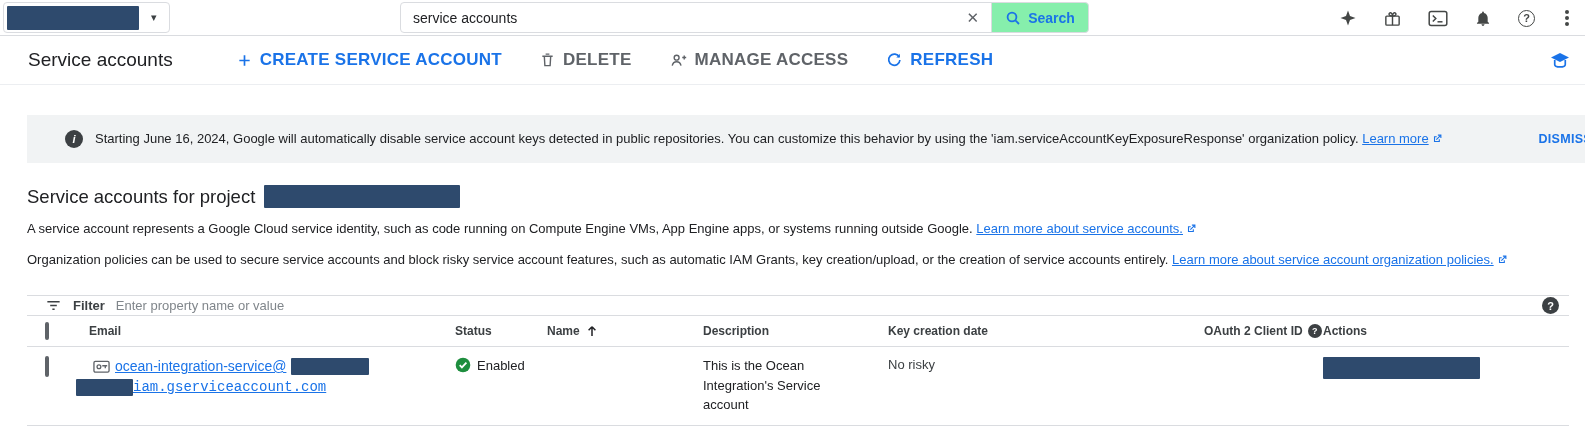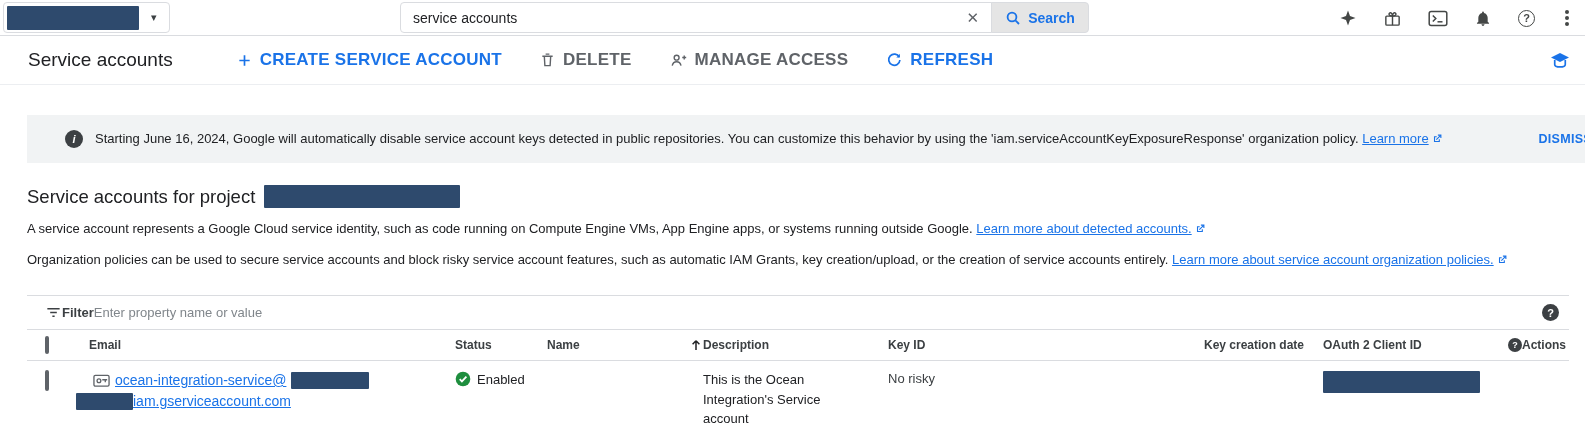--- a/index.html
+++ b/index.html
@@ -10,21 +10,21 @@
 
   
   .topbar{ height:36px; border-bottom:1px solid #dadce0; position:relative; display:flex; align-items:center; }
   .project-selector{ display:flex; align-items:center; gap:12px; height:31px; margin-left:3px; border:1px solid #dadce0; border-radius:4px; padding:2px 12px 2px 3px; cursor:pointer; background:#fff; }
   .ps-box{ width:132px; height:24px; }
   .caret{ font-size:11px; color:#3c4043; line-height:1; }
   .search-wrap{ position:absolute; left:400px; top:2px; display:flex; height:31px; }
   .search-input{ width:592px; border:1px solid #dadce0; border-right:1px solid #dadce0; border-radius:4px 0 0 4px; display:flex; align-items:center; padding:0 12px; gap:10px; background:#fff; }
   .search-input input{ flex:1; border:none; outline:none; font:14px "Liberation Sans",sans-serif; color:#202124; background:transparent; }
   .clear-x{ font-size:15px; color:#5f6368; cursor:pointer; line-height:1; }
-  .search-btn{ width:98px; margin-left:-1px; border:1px solid #dadce0; border-radius:0 4px 4px 0; background:#e5e5e5; display:flex; align-items:center; justify-content:center; gap:7px; color:var(--accent); font-size:14px; font-weight:700; cursor:pointer; }
+  .search-btn{ width:98px; margin-left:-1px; border:1px solid #dadce0; border-radius:0 4px 4px 0; background:#86efac; display:flex; align-items:center; justify-content:center; gap:7px; color:var(--accent); font-size:14px; font-weight:700; cursor:pointer; }
   .topbar-icons{ position:absolute; right:12px; top:0; height:36px; display:flex; align-items:center; gap:26px; color:#444746; }
   .tb-icon{ display:flex; align-items:center; justify-content:center; cursor:pointer; }
   .help-outline{ width:17px; height:17px; border:1.6px solid #444746; border-radius:50%; display:flex; align-items:center; justify-content:center; font-size:11px; font-weight:700; color:#444746; }
   .dots-v{ width:4px; height:4px; border-radius:50%; background:#444746; box-shadow:0 -6px 0 #444746, 0 6px 0 #444746; margin:0 4px; }
 
   
   .toolbar{ height:49px; display:flex; align-items:center; padding:0 14px 0 28px; gap:38px; border-bottom:1px solid #eceef1; }
   .page-title{ font-size:19px; font-weight:400; color:#202124; margin-right:26px; }
   .tbtn{ display:flex; align-items:center; gap:8px; background:none; border:none; font-family:"Liberation Sans",sans-serif; font-size:17px; font-weight:700; letter-spacing:.25px; cursor:pointer; }
   .tbtn.blue{ color:var(--accent); }
@@ -41,37 +41,37 @@
 
   
   main{ padding-left:27px; }
   .heading{ margin-top:22px; font-size:18.5px; font-weight:400; display:flex; align-items:center; gap:9px; }
   .heading .redact{ width:196px; height:23px; }
   .para{ margin-top:13px; font-size:13px; color:#202124; }
   .para + .para{ margin-top:15px; }
 
   
   .table{ margin-top:27px; width:1542px; }
-  .filter-row{ height:35px; border-top:1px solid #dadce0; border-bottom:1px solid #dadce0; display:flex; align-items:center; padding:0 10px 0 18px; }
+  .filter-row{ height:21px; border-top:1px solid #dadce0; border-bottom:1px solid #dadce0; display:flex; align-items:center; padding:0 10px 0 18px; gap:11px; }
   .filter-label{ font-size:13px; font-weight:700; color:#3c4043; }
   .filter-row input{ flex:1; border:none; outline:none; font:13px "Liberation Sans",sans-serif; color:#6d28d9; }
   .filter-row input::placeholder{ color:#80868b; }
   .help-filled{ width:17px; height:17px; border-radius:50%; background:#3c4043; color:#fff; font-size:11px; font-weight:700; display:flex; align-items:center; justify-content:center; cursor:pointer; flex:0 0 auto; }
   .help-filled.small{ width:14px; height:14px; font-size:9px; }
   .grid{ display:grid; grid-template-columns:62px 366px 92px 156px 185px 316px 119px 199px 1fr; }
   .thead{ height:31px; align-items:center; border-bottom:1px solid #dadce0; font-size:12px; font-weight:700; color:#3c4043; }
   .cb-cell{ padding-left:18px; }
   .checkbox{ width:16px; height:16px; border:2px solid #5f6368; border-radius:2px; background:#fff; cursor:pointer; }
-  .th-flex{ display:flex; align-items:center; gap:22px;justify-content:space-between; }
+  .th-flex{ display:flex; align-items:center; gap:5px; }
   .trow{ align-items:start; padding:9px 0 10px; border-bottom:1px solid #dadce0; }
   .trow .cb-cell{ padding-top:2px; }
   .email-cell{ font-size:14px; line-height:21px; padding-left:4px; }
   .email-l1{ display:flex; align-items:center; gap:5px; }
   .email-redact1{ width:78px; height:17px; vertical-align:middle; }
-  .email-l2{ margin-left:-17px; display:flex; align-items:center; gap:0; }
+  .email-l2{ margin-left:-17px; display:flex; align-items:center; gap:0;font-family:Liberation Mono, monospace; }
   .email-redact2{ width:57px; height:17px; }
   .status-cell{ display:flex; align-items:center; gap:6px; font-size:13px; padding-top:1px; }
   .desc-cell{ font-size:13px; line-height:19.5px; width:124px; color:#202124; }
   .keyid-cell{ font-size:13px; color:#3c4043; padding-top:1px; }
   .oauth-cell .redact{ width:157px; height:22px; margin-top:1px; }
   .actions-cell{ padding-left:10px; padding-top:6px; }
   .row-dots{ width:4px; height:4px; border-radius:50%; background:#3c4043; box-shadow:0 -6px 0 #3c4043, 0 6px 0 #3c4043; margin:8px 0 0 6px; cursor:pointer; }
   svg{ display:block; }
 </style>
 </head>
@@ -194,21 +194,21 @@
 </div>
 
 <main>
   <h2 class="heading">
     <span>Service accounts for project</span>
     <span class="redact"></span>
   </h2>
 
   <p class="para">
     <span>A service account represents a Google Cloud service identity, such as code running on Compute Engine VMs, App Engine apps, or systems running outside Google.</span>
-    <a class="inline-link"><span>Learn more about detected accounts.</span><span class="ext-ico"><svg width="11" height="11" viewBox="0 0 14 14" style="display:inline">
+    <a class="inline-link"><span>Learn more about service accounts.</span><span class="ext-ico"><svg width="11" height="11" viewBox="0 0 14 14" style="display:inline">
             <path d="M2.5 4v7.5H10V8H8.6v2.1H3.9V5.4H6V4H2.5z" fill="#1a73e8"></path>
             <path d="M7.5 2v1.4h2.1L5 8l1 1 4.6-4.6v2.1H12V2H7.5z" fill="#1a73e8"></path>
           </svg></span></a>
   </p>
 
   <p class="para">
     <span>Organization policies can be used to secure service accounts and block risky service account features, such as automatic IAM Grants, key creation/upload, or the creation of service accounts entirely.</span>
     <a class="inline-link"><span>Learn more about service account organization policies.</span><span class="ext-ico"><svg width="11" height="11" viewBox="0 0 14 14" style="display:inline">
             <path d="M2.5 4v7.5H10V8H8.6v2.1H3.9V5.4H6V4H2.5z" fill="#1a73e8"></path>
             <path d="M7.5 2v1.4h2.1L5 8l1 1 4.6-4.6v2.1H12V2H7.5z" fill="#1a73e8"></path>
@@ -234,21 +234,20 @@
       <div>Status</div>
       <div class="th-flex">
         <span>Name</span>
         <span>
           <svg width="14" height="14" viewBox="0 0 14 14" fill="none" stroke="#202124" stroke-width="1.5">
               <path d="M7 12V2.8M7 2.8L3.6 6.2M7 2.8l3.4 3.4"></path>
             </svg>
         </span>
       </div>
       <div>Description</div>
-      <div>Key ID</div>
       <div>Key creation date</div>
       <div class="th-flex">
         <span>OAuth 2 Client ID</span>
         <span class="help-filled small">?</span>
       </div>
       <div>Actions</div>
     </div>
 
     <div class="grid trow">
       <div class="cb-cell"><span class="checkbox"></span></div>

